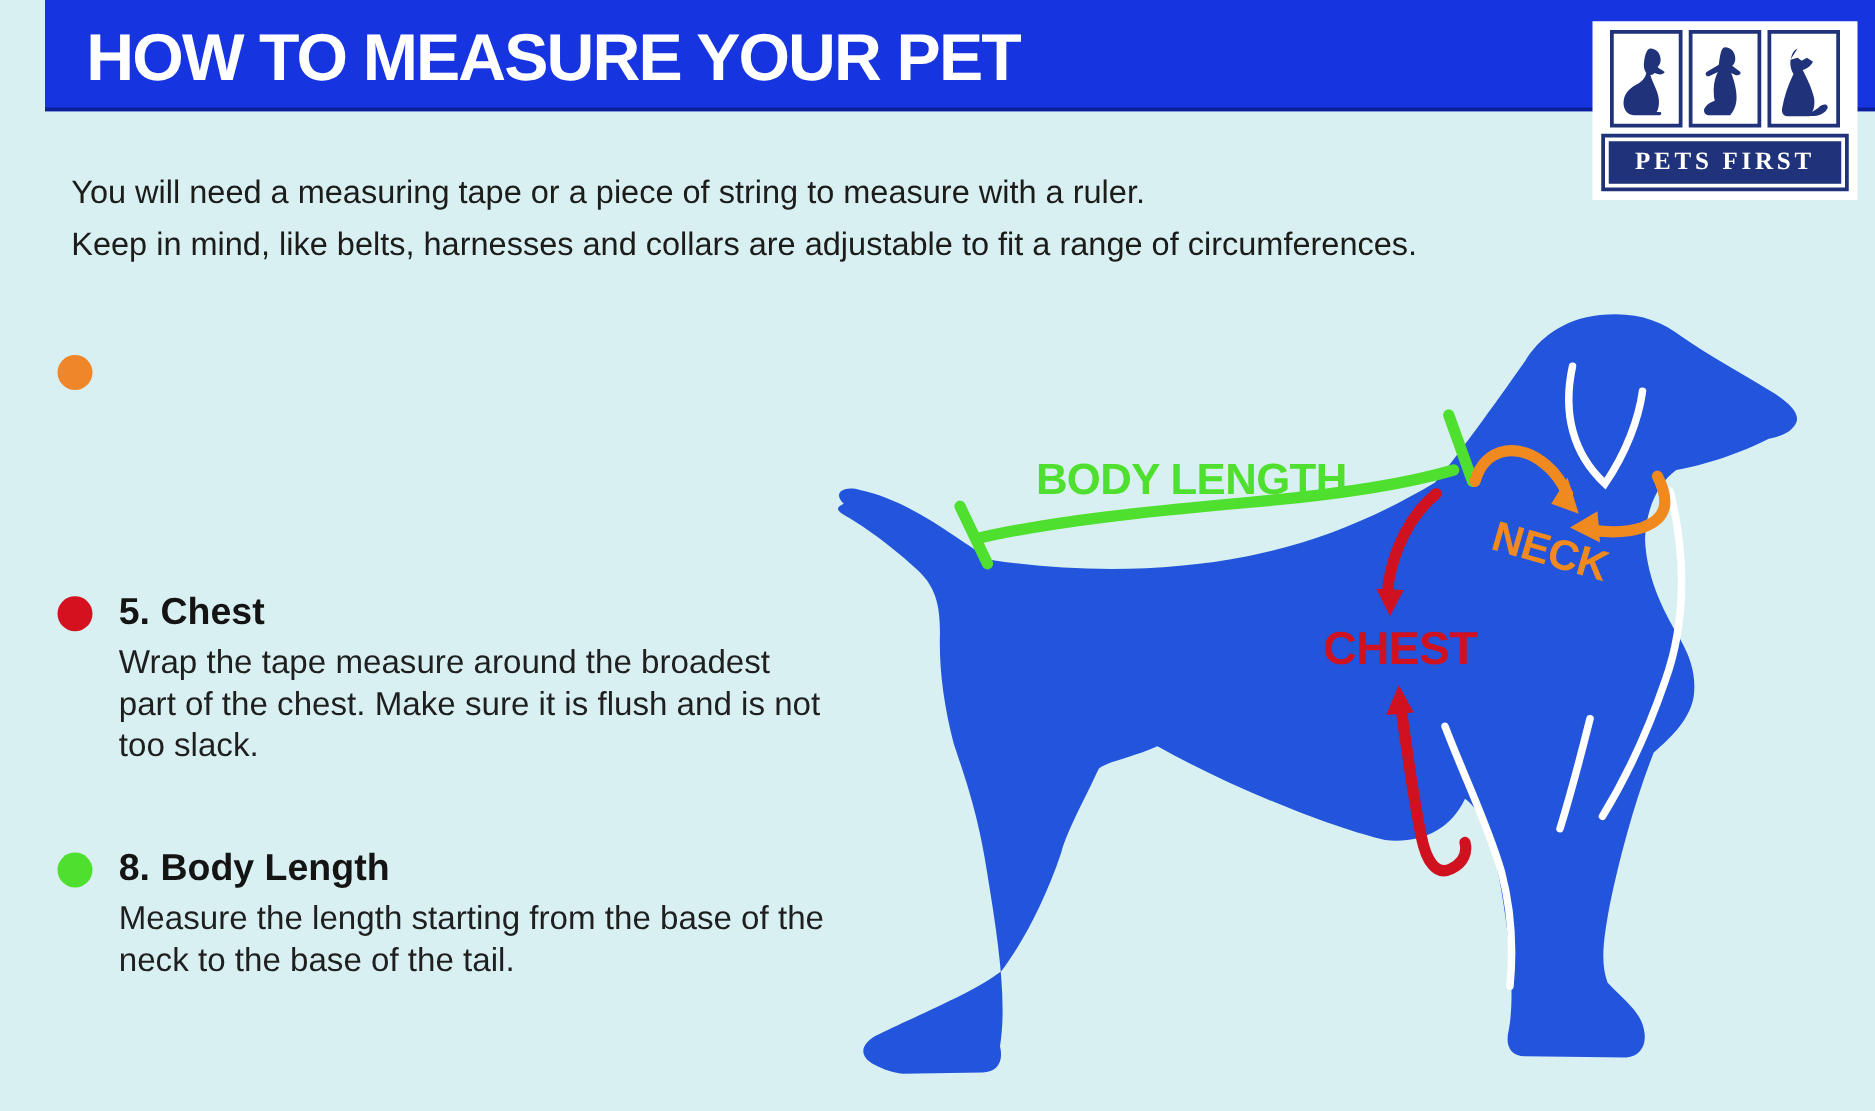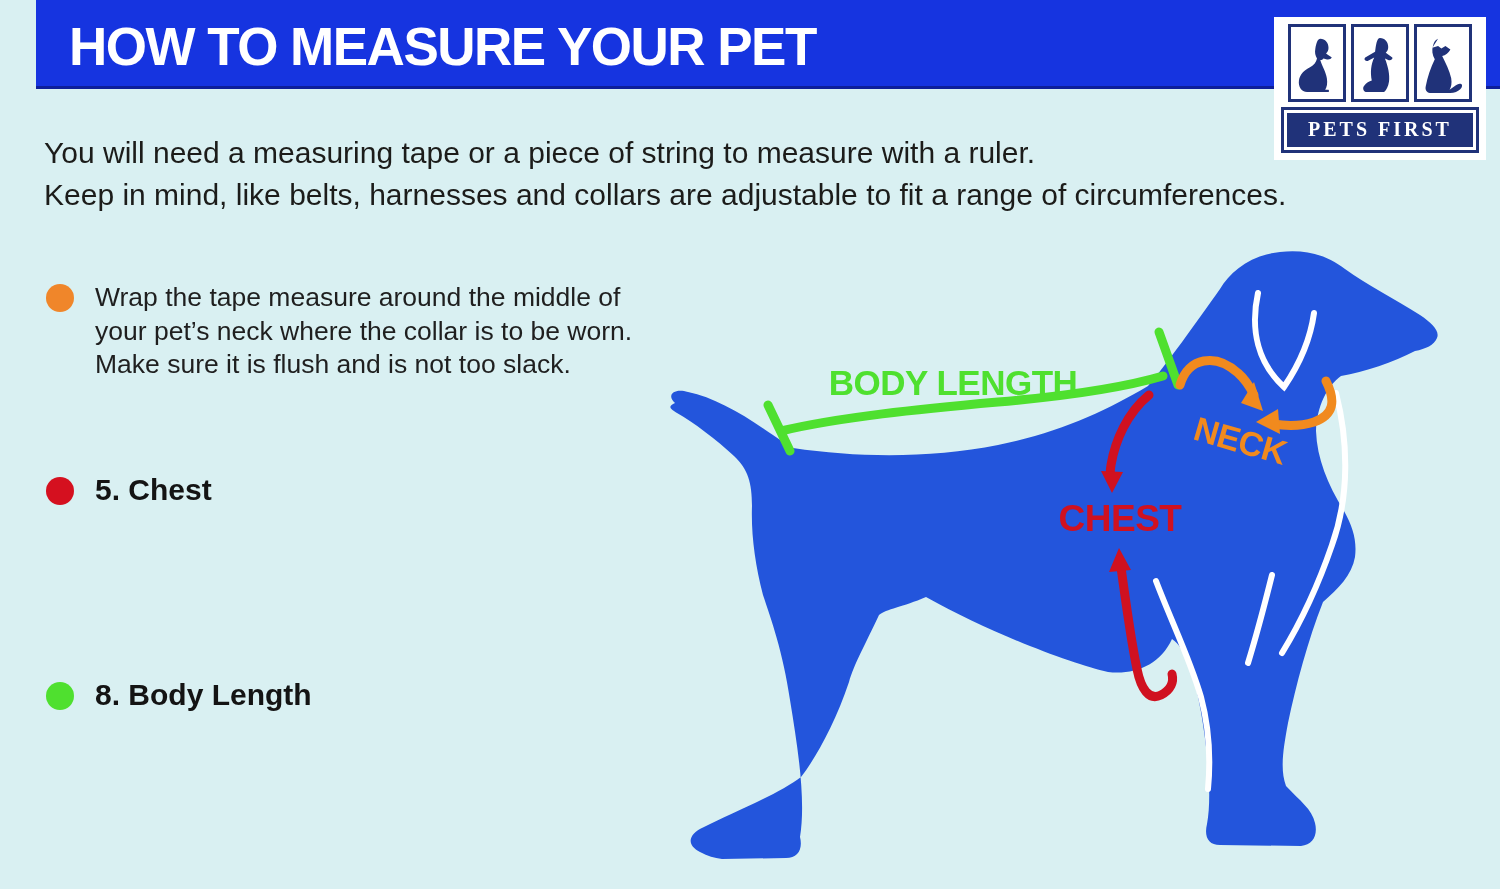--- a/index.html
+++ b/index.html
@@ -29,22 +29,22 @@
   }
   .logo-dog{width:46px;height:64px;fill:#203279;display:block;margin-bottom:2px;}
   .logo-banner{border:3px solid #203279;background:#ffffff;padding:3px;}
   .logo-banner-inner{
     background:#203279;color:#ffffff;text-align:center;
     font-family:"Liberation Serif","DejaVu Serif",serif;
     font-weight:bold;font-size:20px;letter-spacing:3px;padding:5px 0 6px;
   }
   
   .intro{
-    position:absolute;left:44px;top:132px;margin:0;
-    font-size:30px;line-height:42px;color:#1c1c1a;
+    position:absolute;left:57px;top:132px;margin:0;
+    font-size:26px;line-height:42px;color:#1c1c1a;
   }
   .multiline{white-space:pre-line;}
   
   .step{position:absolute;left:46px;width:660px;}
   .step-1{top:281px;} .step-2{top:474px;} .step-3{top:679px;}
   .step-bullet{
     position:absolute;left:0;top:3px;width:28px;height:28px;border-radius:50%;
   }
   .step-content{margin-left:49px;}
   .step-heading{
@@ -94,37 +94,39 @@
       <div class="logo-banner-inner">PETS FIRST</div>
     </div>
   </div>
 
   <p class="intro multiline">You will need a measuring tape or a piece of string to measure with a ruler.
 Keep in mind, like belts, harnesses and collars are adjustable to fit a range of circumferences.</p>
 
   <div class="step step-1">
     <span class="step-bullet" style="background-color: rgb(240, 134, 42);"></span>
     <div class="step-content">
-      <p class="step-desc multiline">Wrap the tape measure around the middle of
-your pet’s neck where the collar is to be worn.
-Make sure it is flush and is not too slack.</p>
     </div>
   </div>
 
   <div class="step step-2">
     <span class="step-bullet" style="background-color: rgb(213, 16, 31);"></span>
     <div class="step-content">
       <h2 class="step-heading">5. Chest</h2>
+      <p class="step-desc multiline">Wrap the tape measure around the broadest
+part of the chest. Make sure it is flush and is not
+too slack.</p>
     </div>
   </div>
 
   <div class="step step-3">
     <span class="step-bullet" style="background-color: rgb(79, 224, 47);"></span>
     <div class="step-content">
       <h2 class="step-heading">8. Body Length</h2>
+      <p class="step-desc multiline">Measure the length starting from the base of the
+neck to the base of the tail.</p>
     </div>
   </div>
 
   <svg class="dog-figure" viewBox="0 0 840 644">
 
     <path class="dog-body" d="
       M15 158
       C6 150 14 143 28 147
       C52 152 78 166 104 184
       C116 192 126 199 133 203

